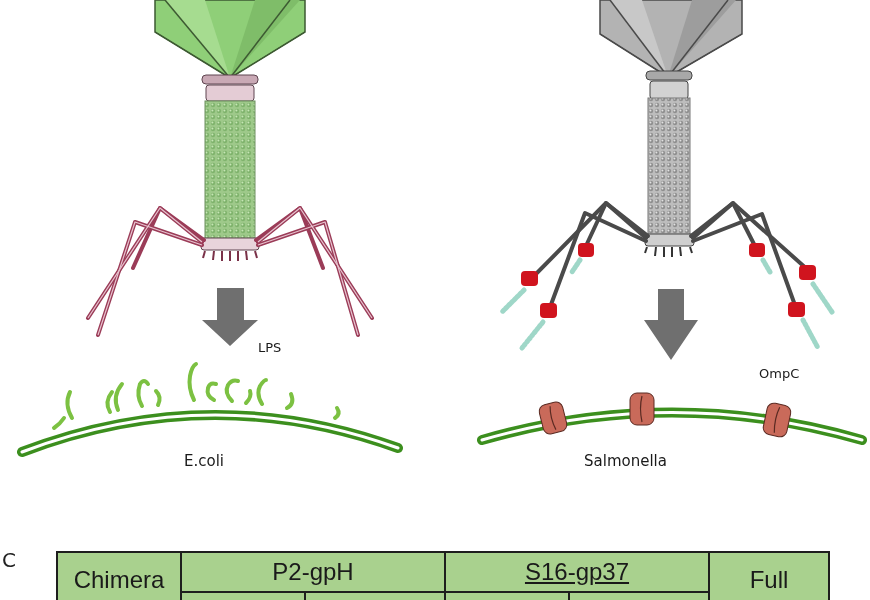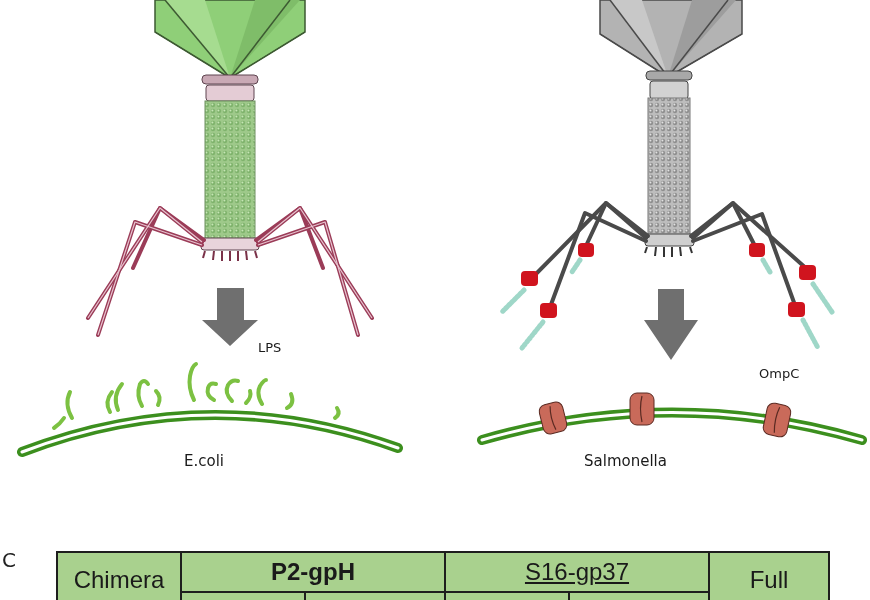--- a/index.html
+++ b/index.html
@@ -178,21 +178,21 @@
 <div class="lbl lbl-name" style="left:184px; top:452px;">E.coli</div>
 <div class="lbl lbl-small" style="left:748px; top:366px;margin-left:11px;">OmpC</div>
 <div class="lbl lbl-name" style="left:584px; top:452px;">Salmonella</div>
 
 <div id="panel-c">C</div>
 
 <table class="chim">
   <tbody>
       <tr>
     <td rowspan="2" style="width:122px;">Chimera</td>
-    <td colspan="2" style="width:260px;font-weight:bold;">P2-gpH</td>
+    <td colspan="2" style="width:260px;">P2-gpH</td>
     <td colspan="2" style="width:260px;text-decoration:underline;">S16-gp37</td>
     <td rowspan="2" style="width:118px;">Full</td>
   </tr>
   <tr>
     <td class="sub" style="width:122px;"></td>
     <td class="sub" style="width:138px;"></td>
     <td class="sub" style="width:122px;"></td>
     <td class="sub" style="width:138px;"></td>
   </tr>
 </tbody>

